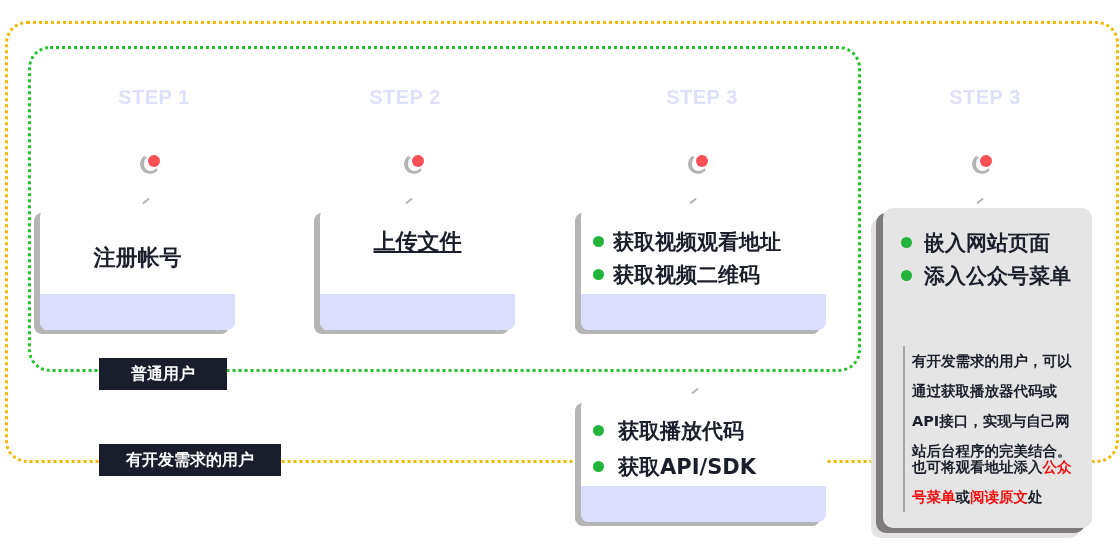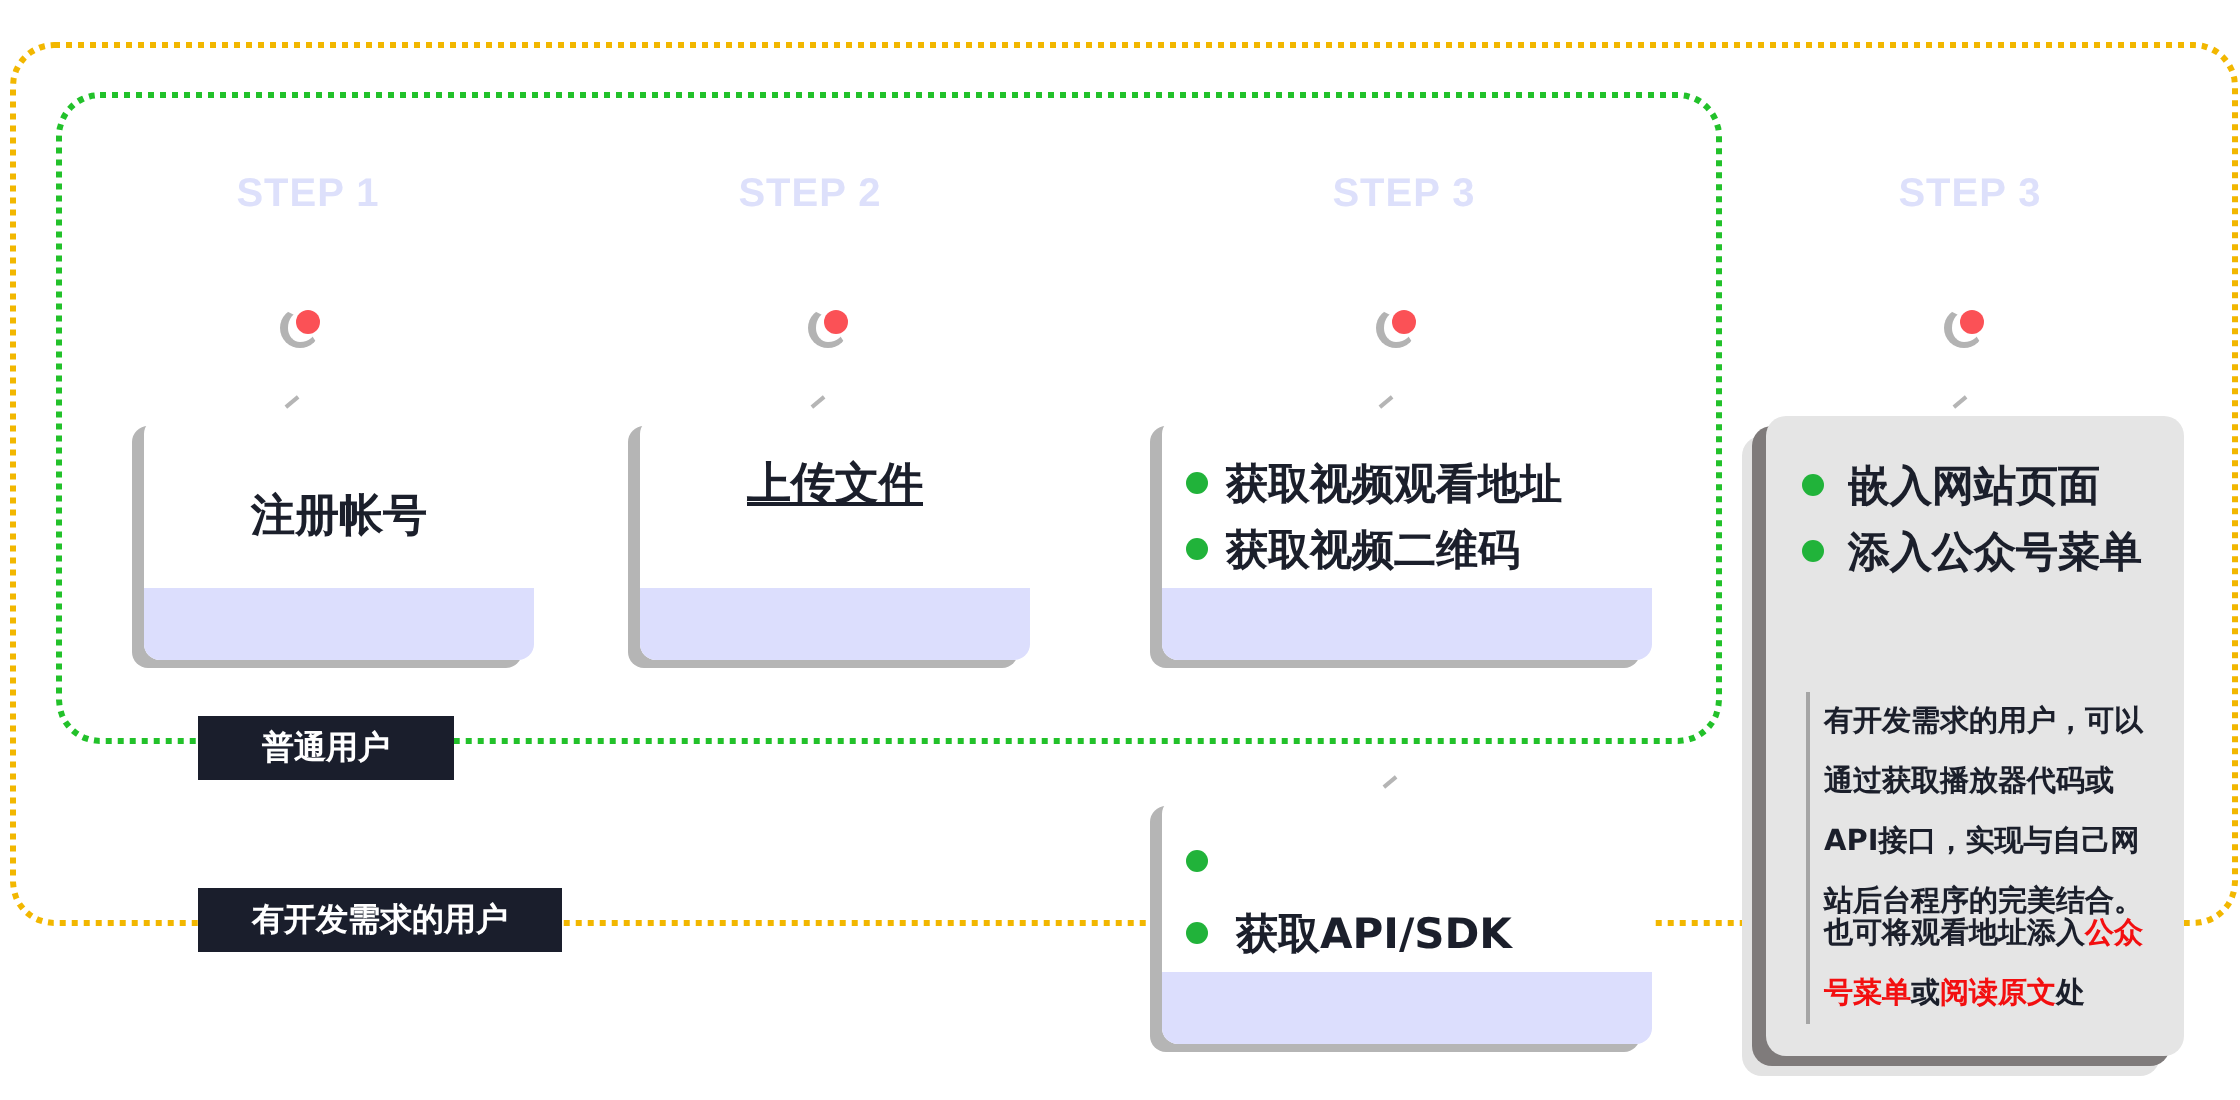--- a/index.html
+++ b/index.html
@@ -62,41 +62,41 @@
     <span class="ring"></span>
     <span class="dot"></span>
   </div>
 
 <div class="tick" style="left:142px; top:200px;"></div>
 <div class="tick" style="left:405px; top:200px;"></div>
 <div class="tick" style="left:689px; top:200px;"></div>
 <div class="tick" style="left:691px; top:390px;"></div>
 <div class="tick" style="left:976px; top:200px;"></div>
 
-<div class="card" style="left:72px; top:209px; width:195px; height:121px;padding-left:12px;">
+<div class="card" style="left:40px; top:209px; width:195px; height:121px;padding-left:12px;">
   <div class="title" style="top:34px;">注册帐号</div>
   <div class="band"></div>
 </div>
 
 <div class="card" style="left:320px; top:209px; width:195px; height:121px;">
   <div class="title" style="top:18px;text-decoration:underline;">上传文件</div>
   <div class="band"></div>
 </div>
 
 <div class="card" style="left:581px; top:209px; width:245px; height:121px;">
   <ul class="bullets" style="top:17px; left:12px;">
     <li><span class="b"></span><span>获取视频观看地址</span></li>
     <li><span class="b"></span><span>获取视频二维码</span></li>
   </ul>
   <div class="band"></div>
 </div>
 
 <div class="card" style="left:581px; top:399px; width:245px; height:123px;">
   <ul class="bullets" style="top:14px; left:12px;">
-    <li style="line-height:36px;"><span class="b" style="margin-right:14px;"></span></li>
+    <li style="line-height:36px;"><span class="b" style="margin-right:14px;"></span><span>获取播放代码</span></li>
     <li style="line-height:36px;"><span class="b" style="margin-right:14px;"></span><span>获取API/SDK</span></li>
   </ul>
   <div class="band"></div>
 </div>
 
 <div class="card4">
   <ul class="bullets" style="top:19px; left:18px;">
     <li><span class="b" style="margin-right:12px;"></span><span>嵌入网站页面</span></li>
     <li><span class="b" style="margin-right:12px;"></span><span>添入公众号菜单</span></li>
   </ul>

